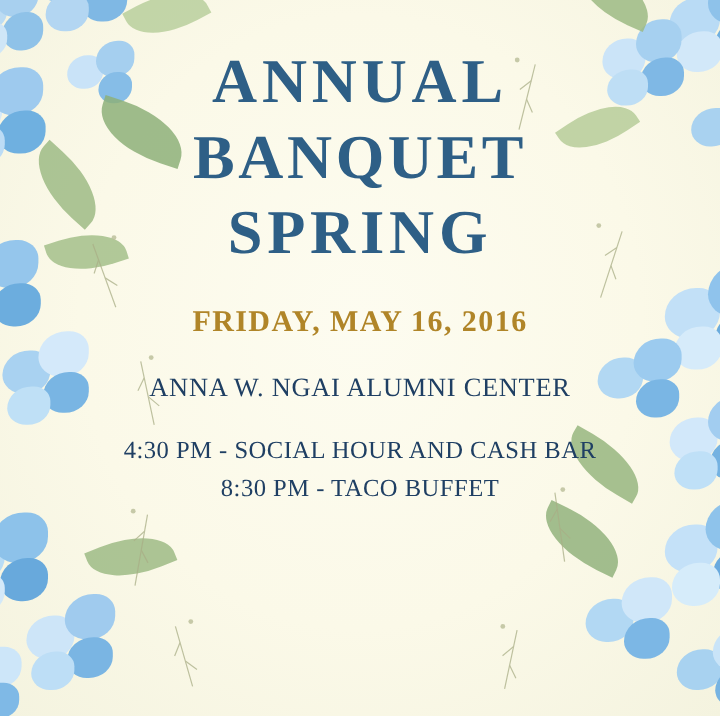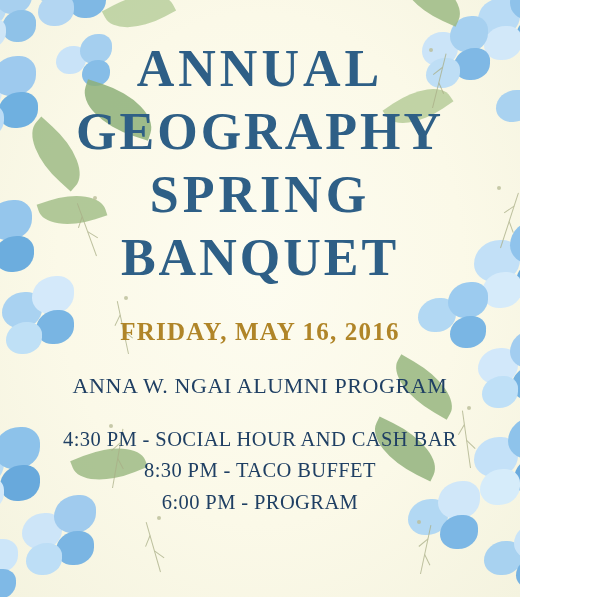--- a/index.html
+++ b/index.html
@@ -2,21 +2,21 @@
 <html><head>
 <meta charset="utf-8">
 <style>
   html, body {
     margin: 0;
     padding: 0;
     background: #ffffff;
   }
   #poster {
     position: relative;
-    width: 520px;
+    width: 600px;
     height: 597px;
     overflow: hidden;
     background: #fbfaea;
     font-family: "Liberation Serif", serif;
   }
 
   
   .bg-wash {
     position: absolute;
     inset: 0;
@@ -262,31 +262,29 @@
   <div class="bud" style="left:417px; top:520px;"></div>
   <div class="sprig" style="left:500px; top:190px; height:58px; transform:rotate(18deg);"></div>
   <div class="bud" style="left:497px; top:186px;"></div>
   <div class="sprig" style="left:96px; top:200px; height:56px; transform:rotate(-20deg);"></div>
   <div class="bud" style="left:93px; top:196px;"></div>
 
   <div class="content">
 
     <div class="title">
       <span class="ln ln1">ANNUAL</span>
-      <span class="ln ln2">GEOGRAPHY</span>
+      <span class="ln ln4">BANQUET</span>
       <span class="ln ln3">SPRING</span>
-      <span class="ln ln4">BANQUET</span>
     </div>
 
     <div class="date">FRIDAY, MAY 16, 2016</div>
 
     <div class="venue">
-      <span class="ln">ANNA W. NGAI ALUMNI PROGRAM</span>
+      <span class="ln">ANNA W. NGAI ALUMNI CENTER</span>
     </div>
 
     <div class="schedule">
       <span class="ln">4:30 PM - SOCIAL HOUR AND CASH BAR</span>
       <span class="ln">8:30 PM - TACO BUFFET</span>
-      <span class="ln">6:00 PM - PROGRAM</span>
     </div>
 
   </div>
 </div>
 
 </body></html>

